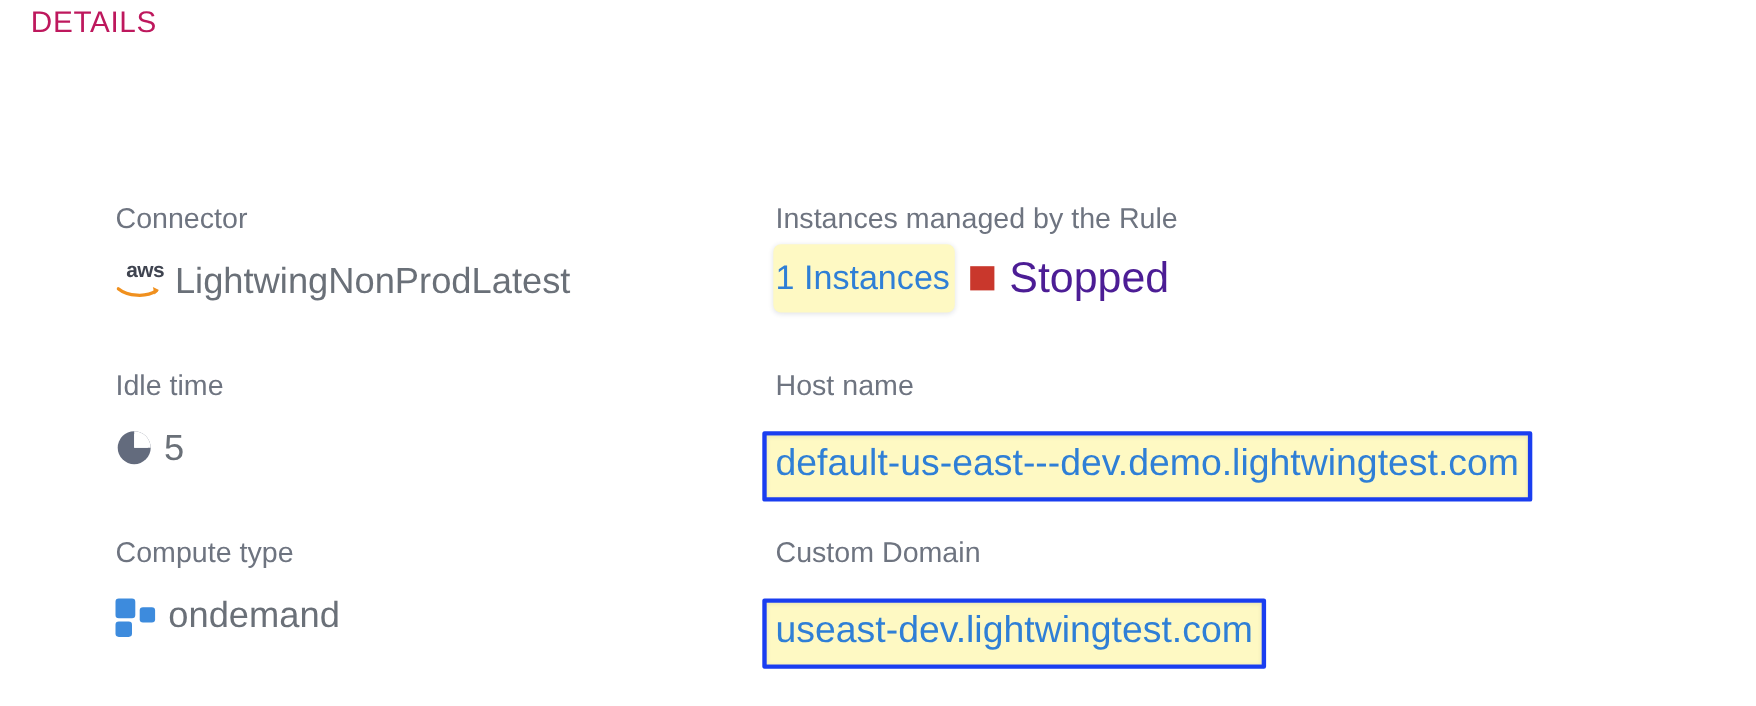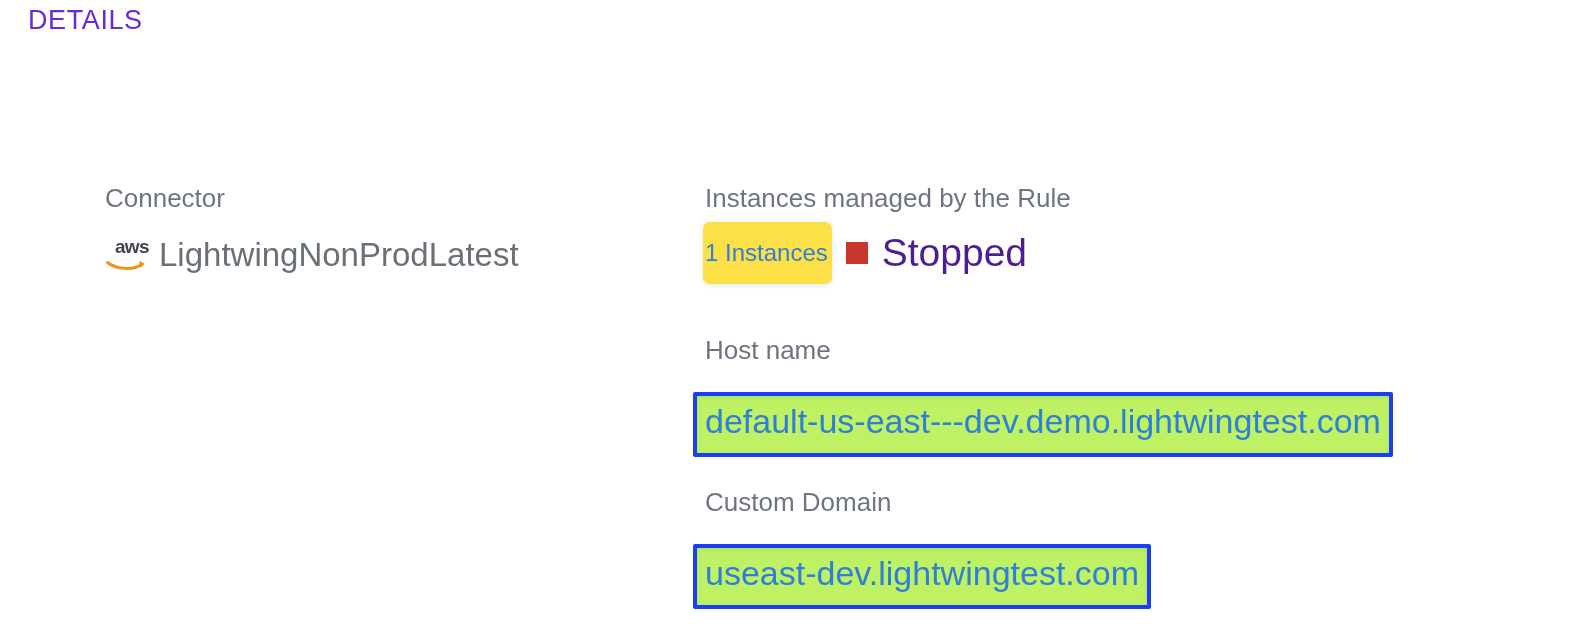--- a/index.html
+++ b/index.html
@@ -21,21 +21,21 @@
     inset: 0;
   }
 
   
   .section-header {
     position: absolute;
     left: 28px;
     top: 5px;
     font-size: 27px;
     letter-spacing: 0.6px;
-    color: #6d28d9;
+    color: #be185d;
     font-weight: 400;
     white-space: nowrap;
   }
 
   
   .details-grid {
     position: absolute;
     left: 105px;
     top: 180px;
     width: 1480px;
@@ -127,27 +127,27 @@
     display: block;
   }
   .squares-icon i.sq-a { left: 0px;  top: 2px;  width: 18px; height: 18px; }
   .squares-icon i.sq-b { left: 22px; top: 10px; width: 14px; height: 14px; }
   .squares-icon i.sq-c { left: 0px;  top: 23px; width: 15px; height: 14px; }
 
   
   .instances-chip {
     display: inline-flex;
     align-items: center;
-    background: #fde047;
+    background: #fef9c3;
     border-radius: 7px;
     padding: 13px 4px 13px 2px;
     margin: -13px 0 -13px -2px;
     box-shadow: 0 1px 5px rgba(23, 35, 70, 0.13);
     color: #2f7fd6;
-    font-size: 24px;
+    font-size: 31px;
     line-height: 36px;
     white-space: nowrap;
   }
 
   .status-wrap {
     display: inline-flex;
     align-items: center;
     gap: 14px;
     margin-left: 4px;
   }
@@ -165,21 +165,21 @@
   }
 
   
   .highlight-box {
     display: inline-block;
     border: 4px solid #1a3ef0;
     border-radius: 2px;
     padding: 4px 8px 10px 8px;
     margin-left: -12px;
     margin-top: 6px;
-    background: #bef264;
+    background: #fef9c3;
     box-shadow: 0 1px 4px rgba(23, 35, 70, 0.10) inset;
     text-decoration: underline;
   }
   .link-value {
     color: #2f7fd6;
     font-size: 34px;
     line-height: 42px;
     white-space: nowrap;
     display: inline-block;
   }
@@ -217,34 +217,56 @@
             <span class="status-swatch"></span>
             <span class="status-text">Stopped</span>
           </span>
         </div>
       </div>
 
     </div>
 
     <div class="detail-row">
 
+      <div class="detail-field col-left">
+        <div class="field-label">Idle time</div>
+        <div class="field-value">
+          <svg class="pie-icon" viewBox="0 0 34 34">
+            <circle cx="17" cy="17" r="15" fill="#636b7d"></circle>
+            <path d="M17 17 L17 2 A15 15 0 0 1 32 17 Z" fill="#ffffff"></path>
+            <path d="M17 17 L17 4.5 A12.5 12.5 0 0 1 29.5 17 Z" fill="#ffffff"></path>
+          </svg>
+          <span class="value-text">5</span>
+        </div>
+      </div>
 
       <div class="detail-field col-right">
         <div class="field-label">Host name</div>
         <div class="field-value">
           <span class="highlight-box">
             <a class="link-value">default-us-east---dev.demo.lightwingtest.com</a>
           </span>
         </div>
       </div>
 
     </div>
 
     <div class="detail-row">
 
+      <div class="detail-field col-left">
+        <div class="field-label">Compute type</div>
+        <div class="field-value">
+          <span class="squares-icon">
+            <i class="sq-a"></i>
+              <i class="sq-b"></i>
+              <i class="sq-c"></i>
+          </span>
+          <span class="value-text">ondemand</span>
+        </div>
+      </div>
 
       <div class="detail-field col-right">
         <div class="field-label">Custom Domain</div>
         <div class="field-value">
           <span class="highlight-box">
             <a class="link-value">useast-dev.lightwingtest.com</a>
           </span>
         </div>
       </div>
 

